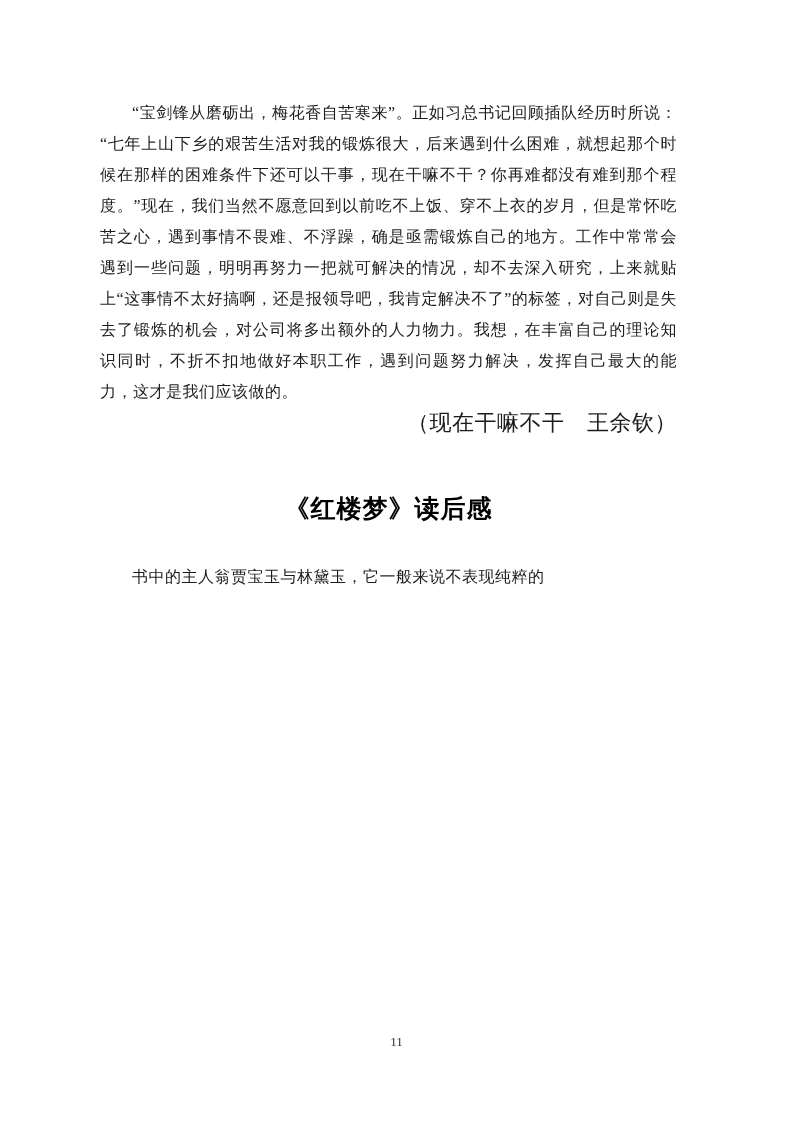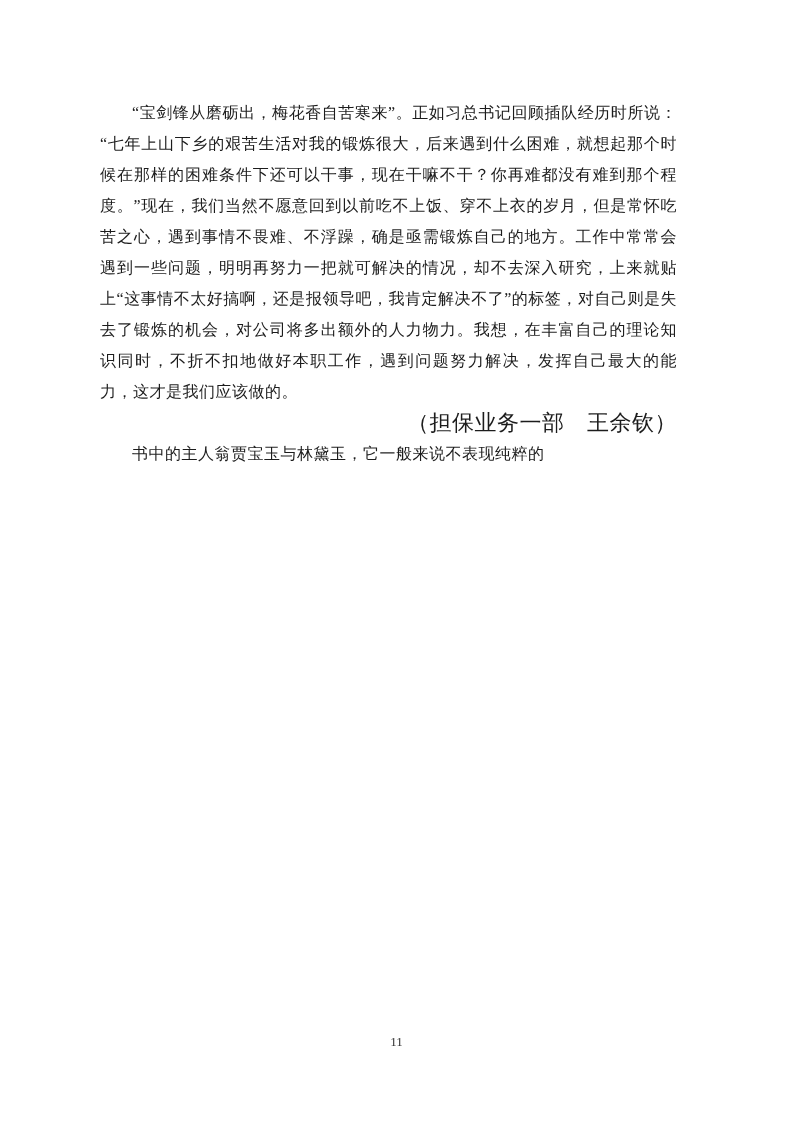--- a/index.html
+++ b/index.html
@@ -64,22 +64,23 @@
 </style>
 </head>
 <body>
 
 <div class="page">
   <div class="content">
 
     <p class="body-par">“宝剑锋从磨砺出，梅花香自苦寒来”。正如习总书记回顾插队经历时所说：“七年上山下乡的艰苦生活对我的锻炼很大，后来遇到什么困难，就想起那个时候在那样的困难条件下还可以干事，现在干嘛不干？你再难都没有难到那个程度。”现在，我们当然不愿意回到以前吃不上饭、穿不上衣的岁月，但是常怀吃苦之心，遇到事情不畏难、不浮躁，确是亟需锻炼自己的地方。工作中常常会遇到一些问题，明明再努力一把就可解决的情况，却不去深入研究，上来就贴上“这事情不太好搞啊，还是报领导吧，我肯定解决不了”的标签，对自己则是失去了锻炼的机会，对公司将多出额外的人力物力。我想，在丰富自己的理论知识同时，不折不扣地做好本职工作，遇到问题努力解决，发挥自己最大的能力，这才是我们应该做的。</p>
 
 
-    <p class="signature">（担保业务一部　王余钦）</p>
+    <p class="signature">（现在干嘛不干　王余钦）</p>
 
+    <h1 class="essay-title">《红楼梦》读后感</h1>
 
 
 
     <p class="body-par">书中的主人翁贾宝玉与林黛玉，它一般来说不表现纯粹的</p>
 
   </div>
 
   <div class="page-number">11</div>
 </div>
 

